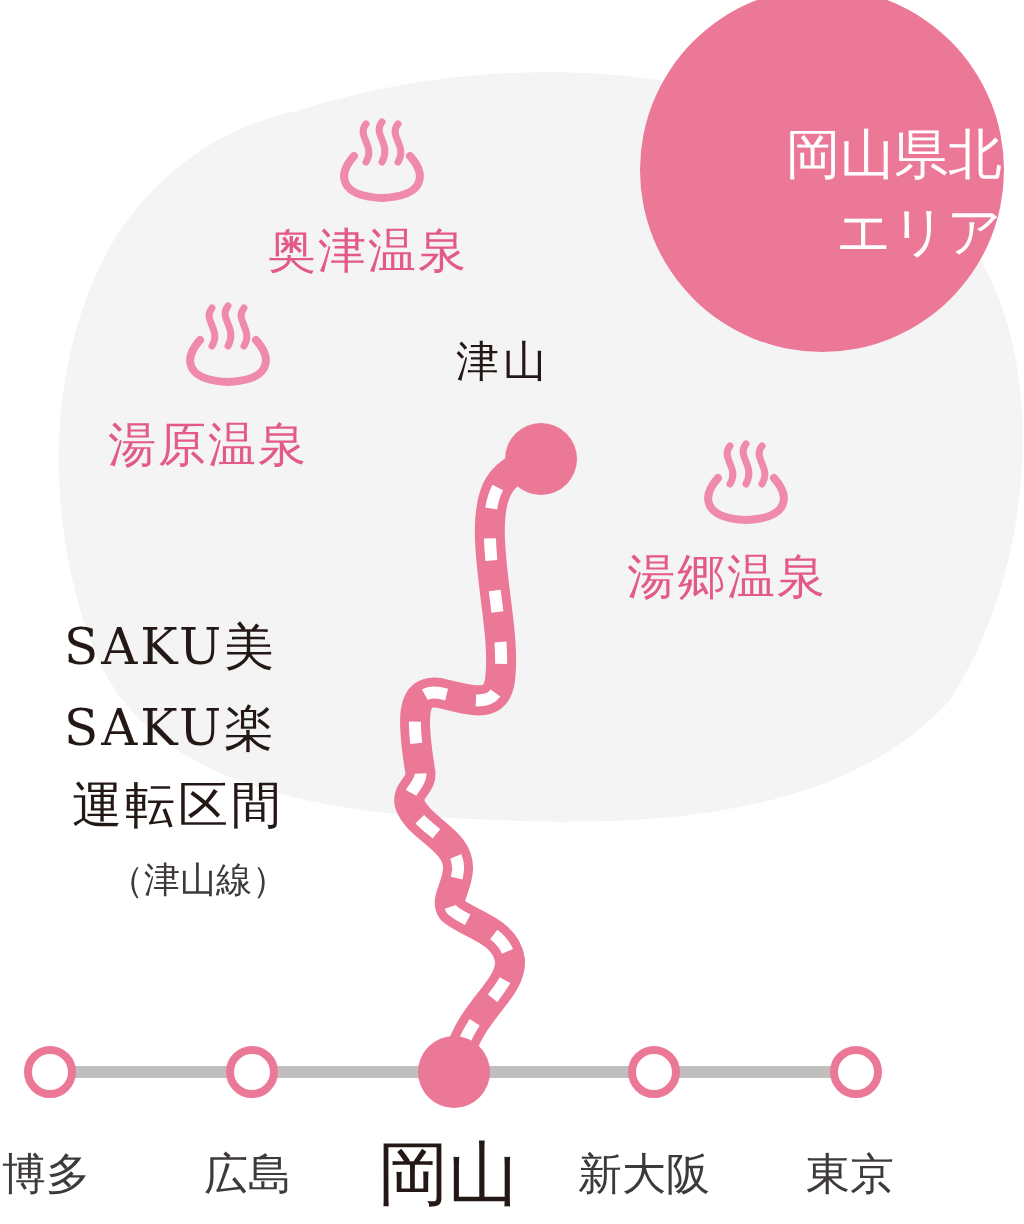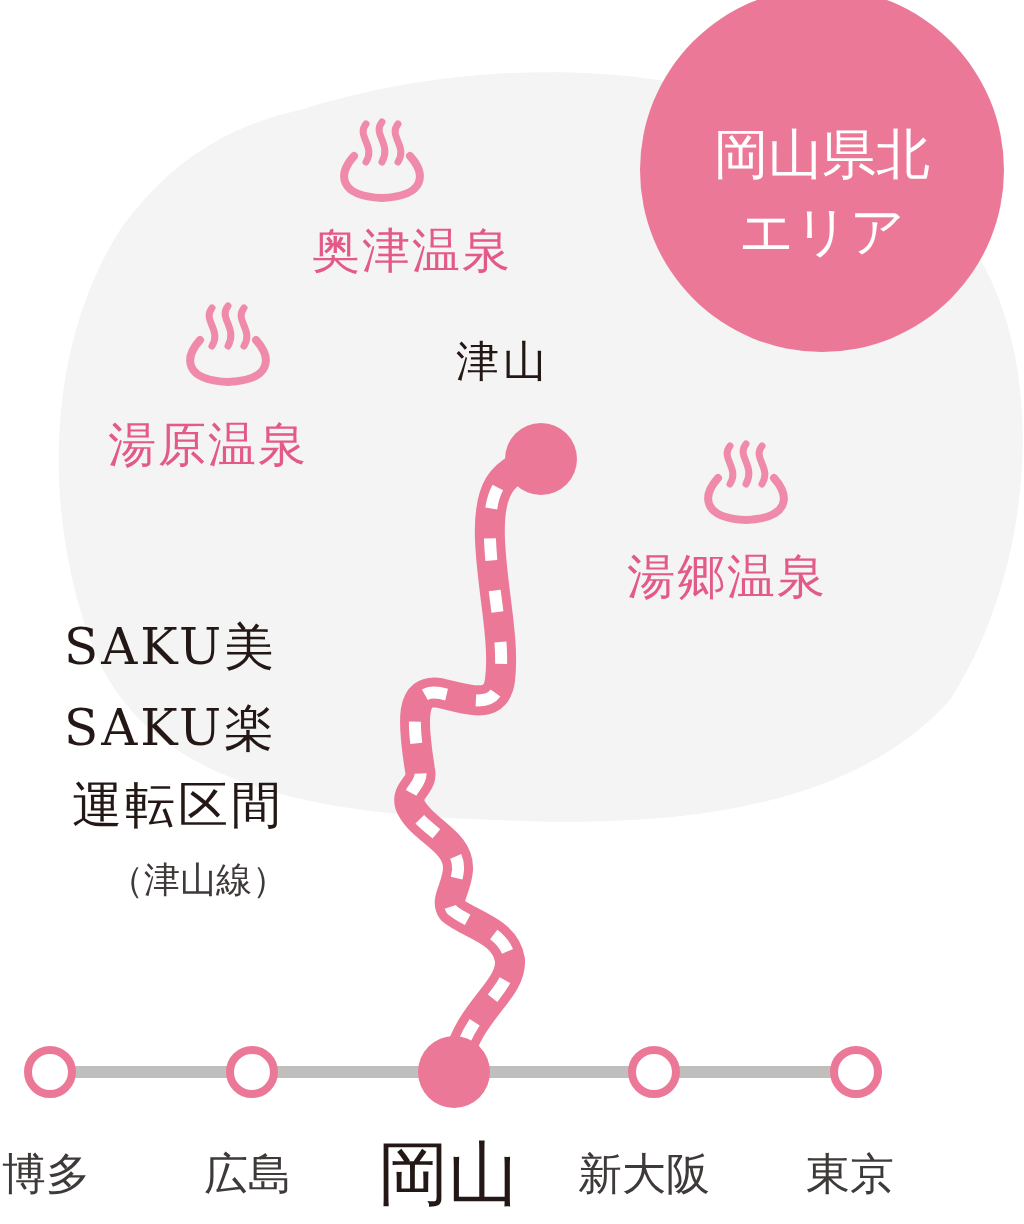--- a/index.html
+++ b/index.html
@@ -1,20 +1,20 @@
 <!DOCTYPE html>
 <html><head>
   <meta charset="utf-8">
   <style>
     html, body { margin: 0; padding: 0; background: #ffffff; }
     body { width: 1024px; height: 1224px; position: relative; overflow: hidden;
            font-family: "DejaVu Serif", "Liberation Serif", serif; }
     #map { position: absolute; left: 0; top: 0; width: 1024px; height: 1224px; }
     .txt { position: absolute; white-space: nowrap; line-height: 1; }
-    .area-label { color: #ffffff; font-size: 54px; text-align: center; width: 360px; left: 642px; }
+    .area-label { color: #ffffff; font-size: 54px; text-align: right; width: 360px; left: 642px; }
     .onsen-label { color: #e35a88; font-size: 48px; letter-spacing: 2px; }
     .dark { color: #231815; }
     .tsuyama { font-size: 43px; letter-spacing: 4px; }
     .route-line { font-size: 50px; letter-spacing: 3px; }
     .route-sub { font-size: 36px; color: #3e3a39; }
     .station { font-size: 44px; color: #3e3a39; }
     .station-main { font-size: 70px; color: #231815; }
   </style>
 </head>
 <body>
@@ -56,21 +56,21 @@
   <circle cx="50" cy="1072" r="22" fill="#ffffff" stroke="#ec7898" stroke-width="8"></circle>
   <circle cx="252" cy="1072" r="22" fill="#ffffff" stroke="#ec7898" stroke-width="8"></circle>
   <circle cx="454" cy="1072" r="36" fill="#ec7898"></circle>
   <circle cx="654" cy="1072" r="22" fill="#ffffff" stroke="#ec7898" stroke-width="8"></circle>
   <circle cx="856" cy="1072" r="22" fill="#ffffff" stroke="#ec7898" stroke-width="8"></circle>
 </svg>
 
 <div class="txt area-label" style="top:128px;">岡山県北</div>
 <div class="txt area-label" style="top:196px;margin-top:9px;">エリア</div>
 
-<div class="txt onsen-label" style="left:268px; top:226px;margin-left:44px;">奥津温泉</div>
+<div class="txt onsen-label" style="left:268px; top:226px;">奥津温泉</div>
 <div class="txt onsen-label" style="left:108px; top:420px;">湯原温泉</div>
 <div class="txt onsen-label" style="left:627px; top:552px;">湯郷温泉</div>
 
 <div class="txt dark tsuyama" style="left:456px; top:340px;">津山</div>
 
 <div class="txt dark route-line" style="left:64px; top:622px;">SAKU美</div>
 <div class="txt dark route-line" style="left:64px; top:703px;">SAKU楽</div>
 <div class="txt dark route-line" style="left:72px; top:780px;">運転区間</div>
 <div class="txt route-sub" style="left:108px; top:862px;">（津山線）</div>
 

